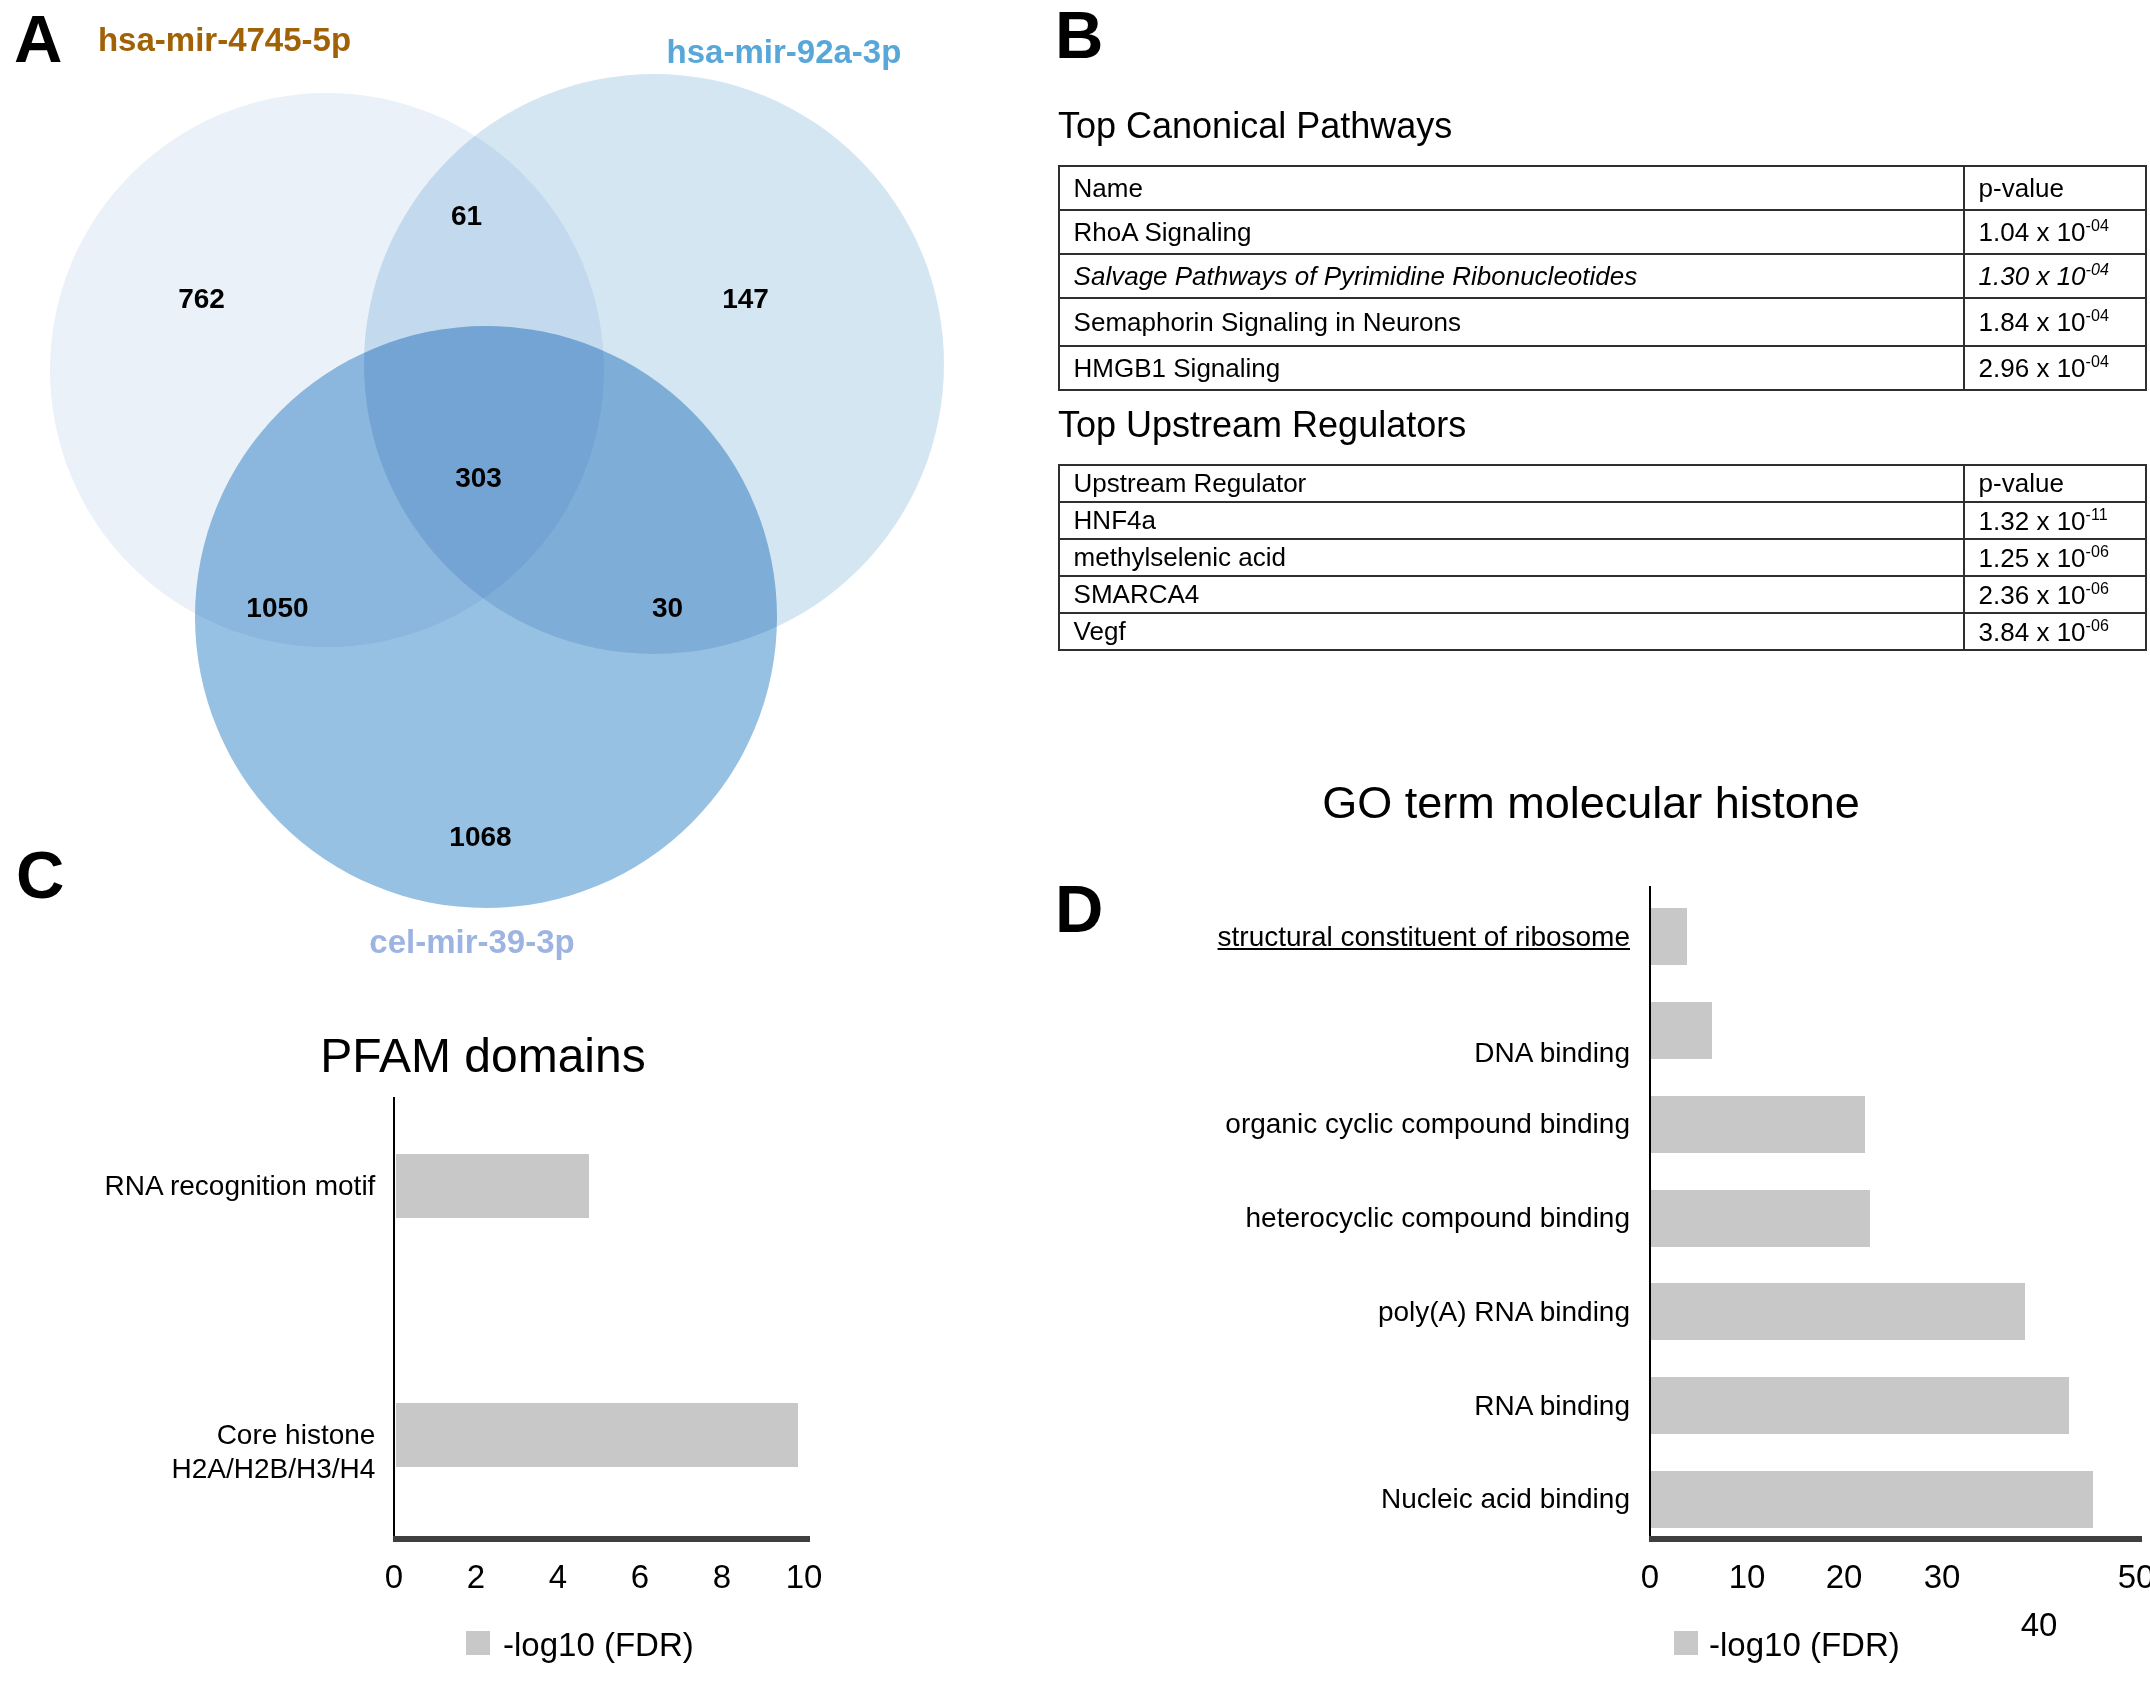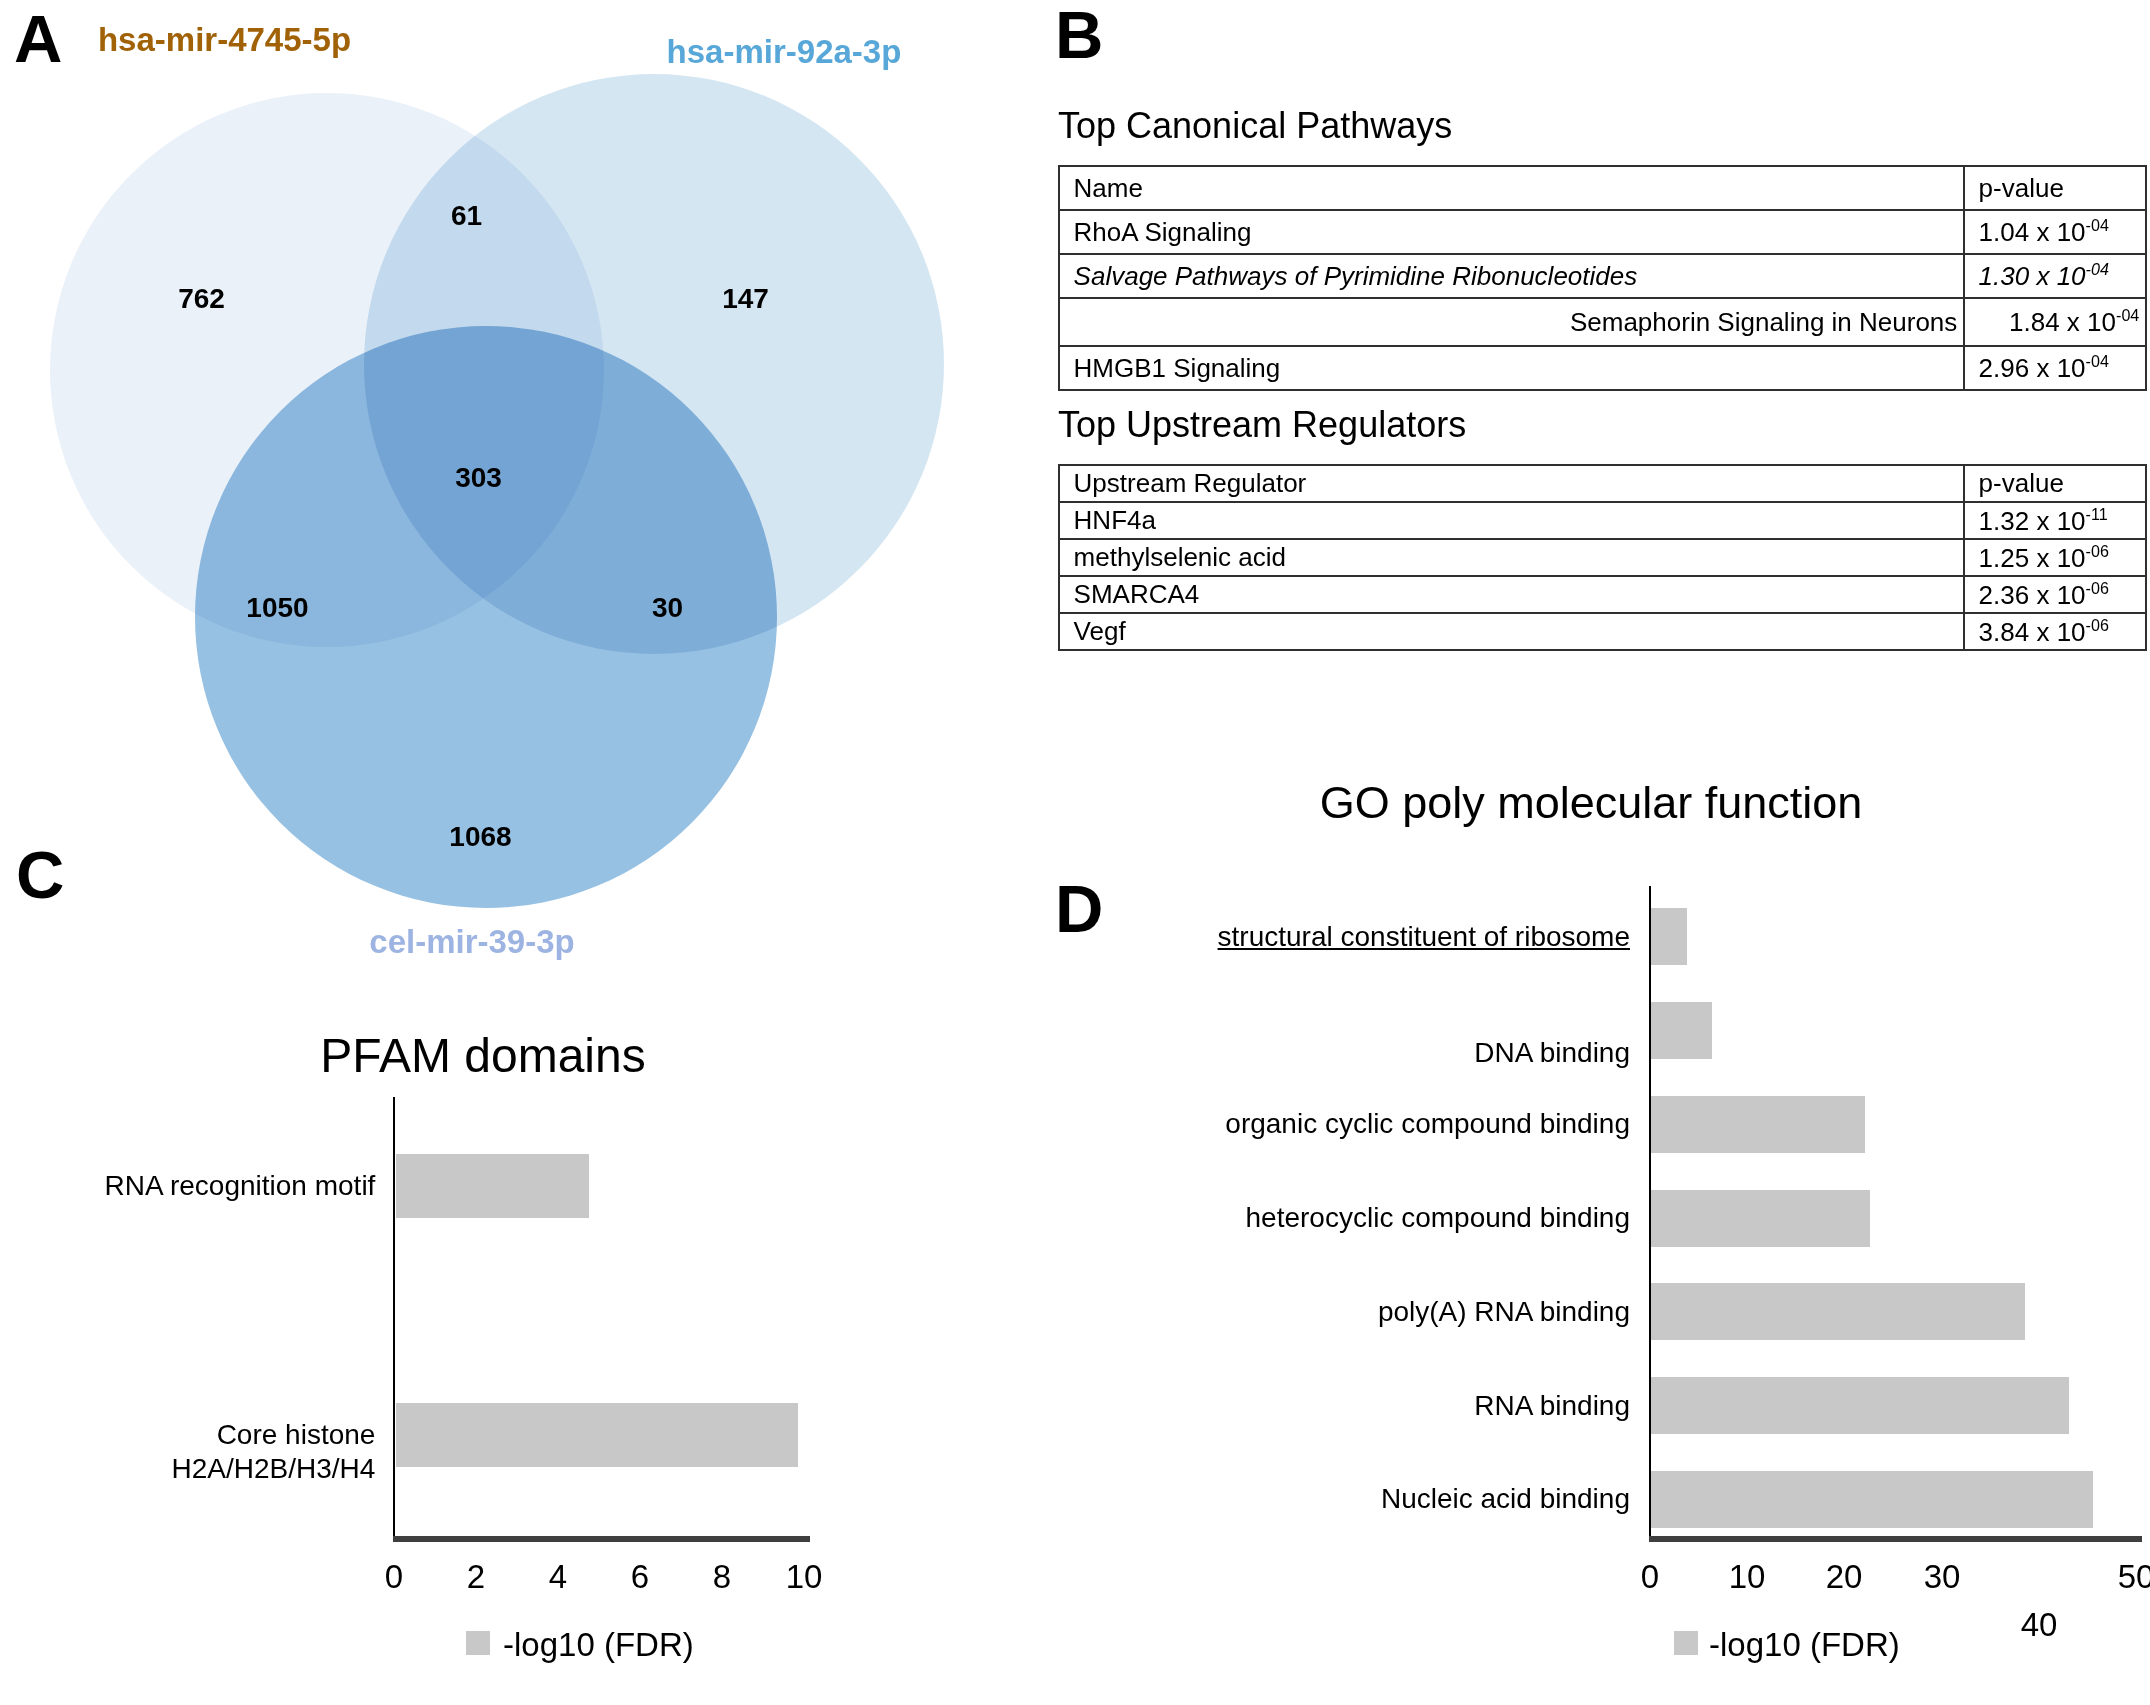--- a/index.html
+++ b/index.html
@@ -69,21 +69,21 @@
           <td>p-value</td>
         </tr>
         <tr style="height: 44px;">
           <td>RhoA Signaling</td>
           <td>1.04 x 10<sup>-04</sup></td>
         </tr>
         <tr style="height: 44px; font-style: italic;">
           <td>Salvage Pathways of Pyrimidine Ribonucleotides</td>
           <td>1.30 x 10<sup>-04</sup></td>
         </tr>
-        <tr style="height: 48px; text-align: right;">
+        <tr style="height: 48px;">
           <td>Semaphorin Signaling in Neurons</td>
           <td>1.84 x 10<sup>-04</sup></td>
         </tr>
         <tr style="height: 44px;">
           <td>HMGB1 Signaling</td>
           <td>2.96 x 10<sup>-04</sup></td>
         </tr>
       </tbody>
   </table>
 
@@ -128,21 +128,21 @@
       <div class="tick" style="left: 394px; top: 1558px;">0</div>
       <div class="tick" style="left: 476px; top: 1558px;">2</div>
       <div class="tick" style="left: 558px; top: 1558px;">4</div>
       <div class="tick" style="left: 640px; top: 1558px;">6</div>
       <div class="tick" style="left: 722px; top: 1558px;">8</div>
       <div class="tick" style="left: 804px; top: 1558px;">10</div>
     </div>
   <div class="legend-swatch" style="left: 466px; top: 1631px; background: rgb(200, 200, 200);"></div>
   <div class="legend-text" style="left:503px;top:1627px;">-log10 (FDR)</div>
 
-  <div class="ctitle small" style="left:1307px;top:778px;width:568px;">GO poly molecular function</div>
+  <div class="ctitle small" style="left:1307px;top:778px;width:568px;">GO term molecular histone</div>
   <div class="vaxis" style="left:1649px;top:886px;height:656px;"></div>
   <div class="haxis" style="left:1649px;top:1536px;width:493px;"></div>
   <div id="chart-d">
       <div class="bar" style="left: 1651px; top: 908px; width: 36px; height: 57px; background: rgb(200, 200, 200);"></div>
       <div class="catlabel" style="left: 1125px; width: 505px; top: 920px; text-decoration: underline;">structural constituent of ribosome</div>
       <div class="bar" style="left: 1651px; top: 1002px; width: 61px; height: 57px; background: rgb(200, 200, 200);"></div>
       <div class="catlabel" style="left: 1125px; width: 505px; top: 1036px;">DNA binding</div>
       <div class="bar" style="left: 1651px; top: 1096px; width: 214px; height: 57px; background: rgb(200, 200, 200);"></div>
       <div class="catlabel" style="left: 1125px; width: 505px; top: 1107px;">organic cyclic compound binding</div>
       <div class="bar" style="left: 1651px; top: 1190px; width: 219px; height: 57px; background: rgb(200, 200, 200);"></div>

